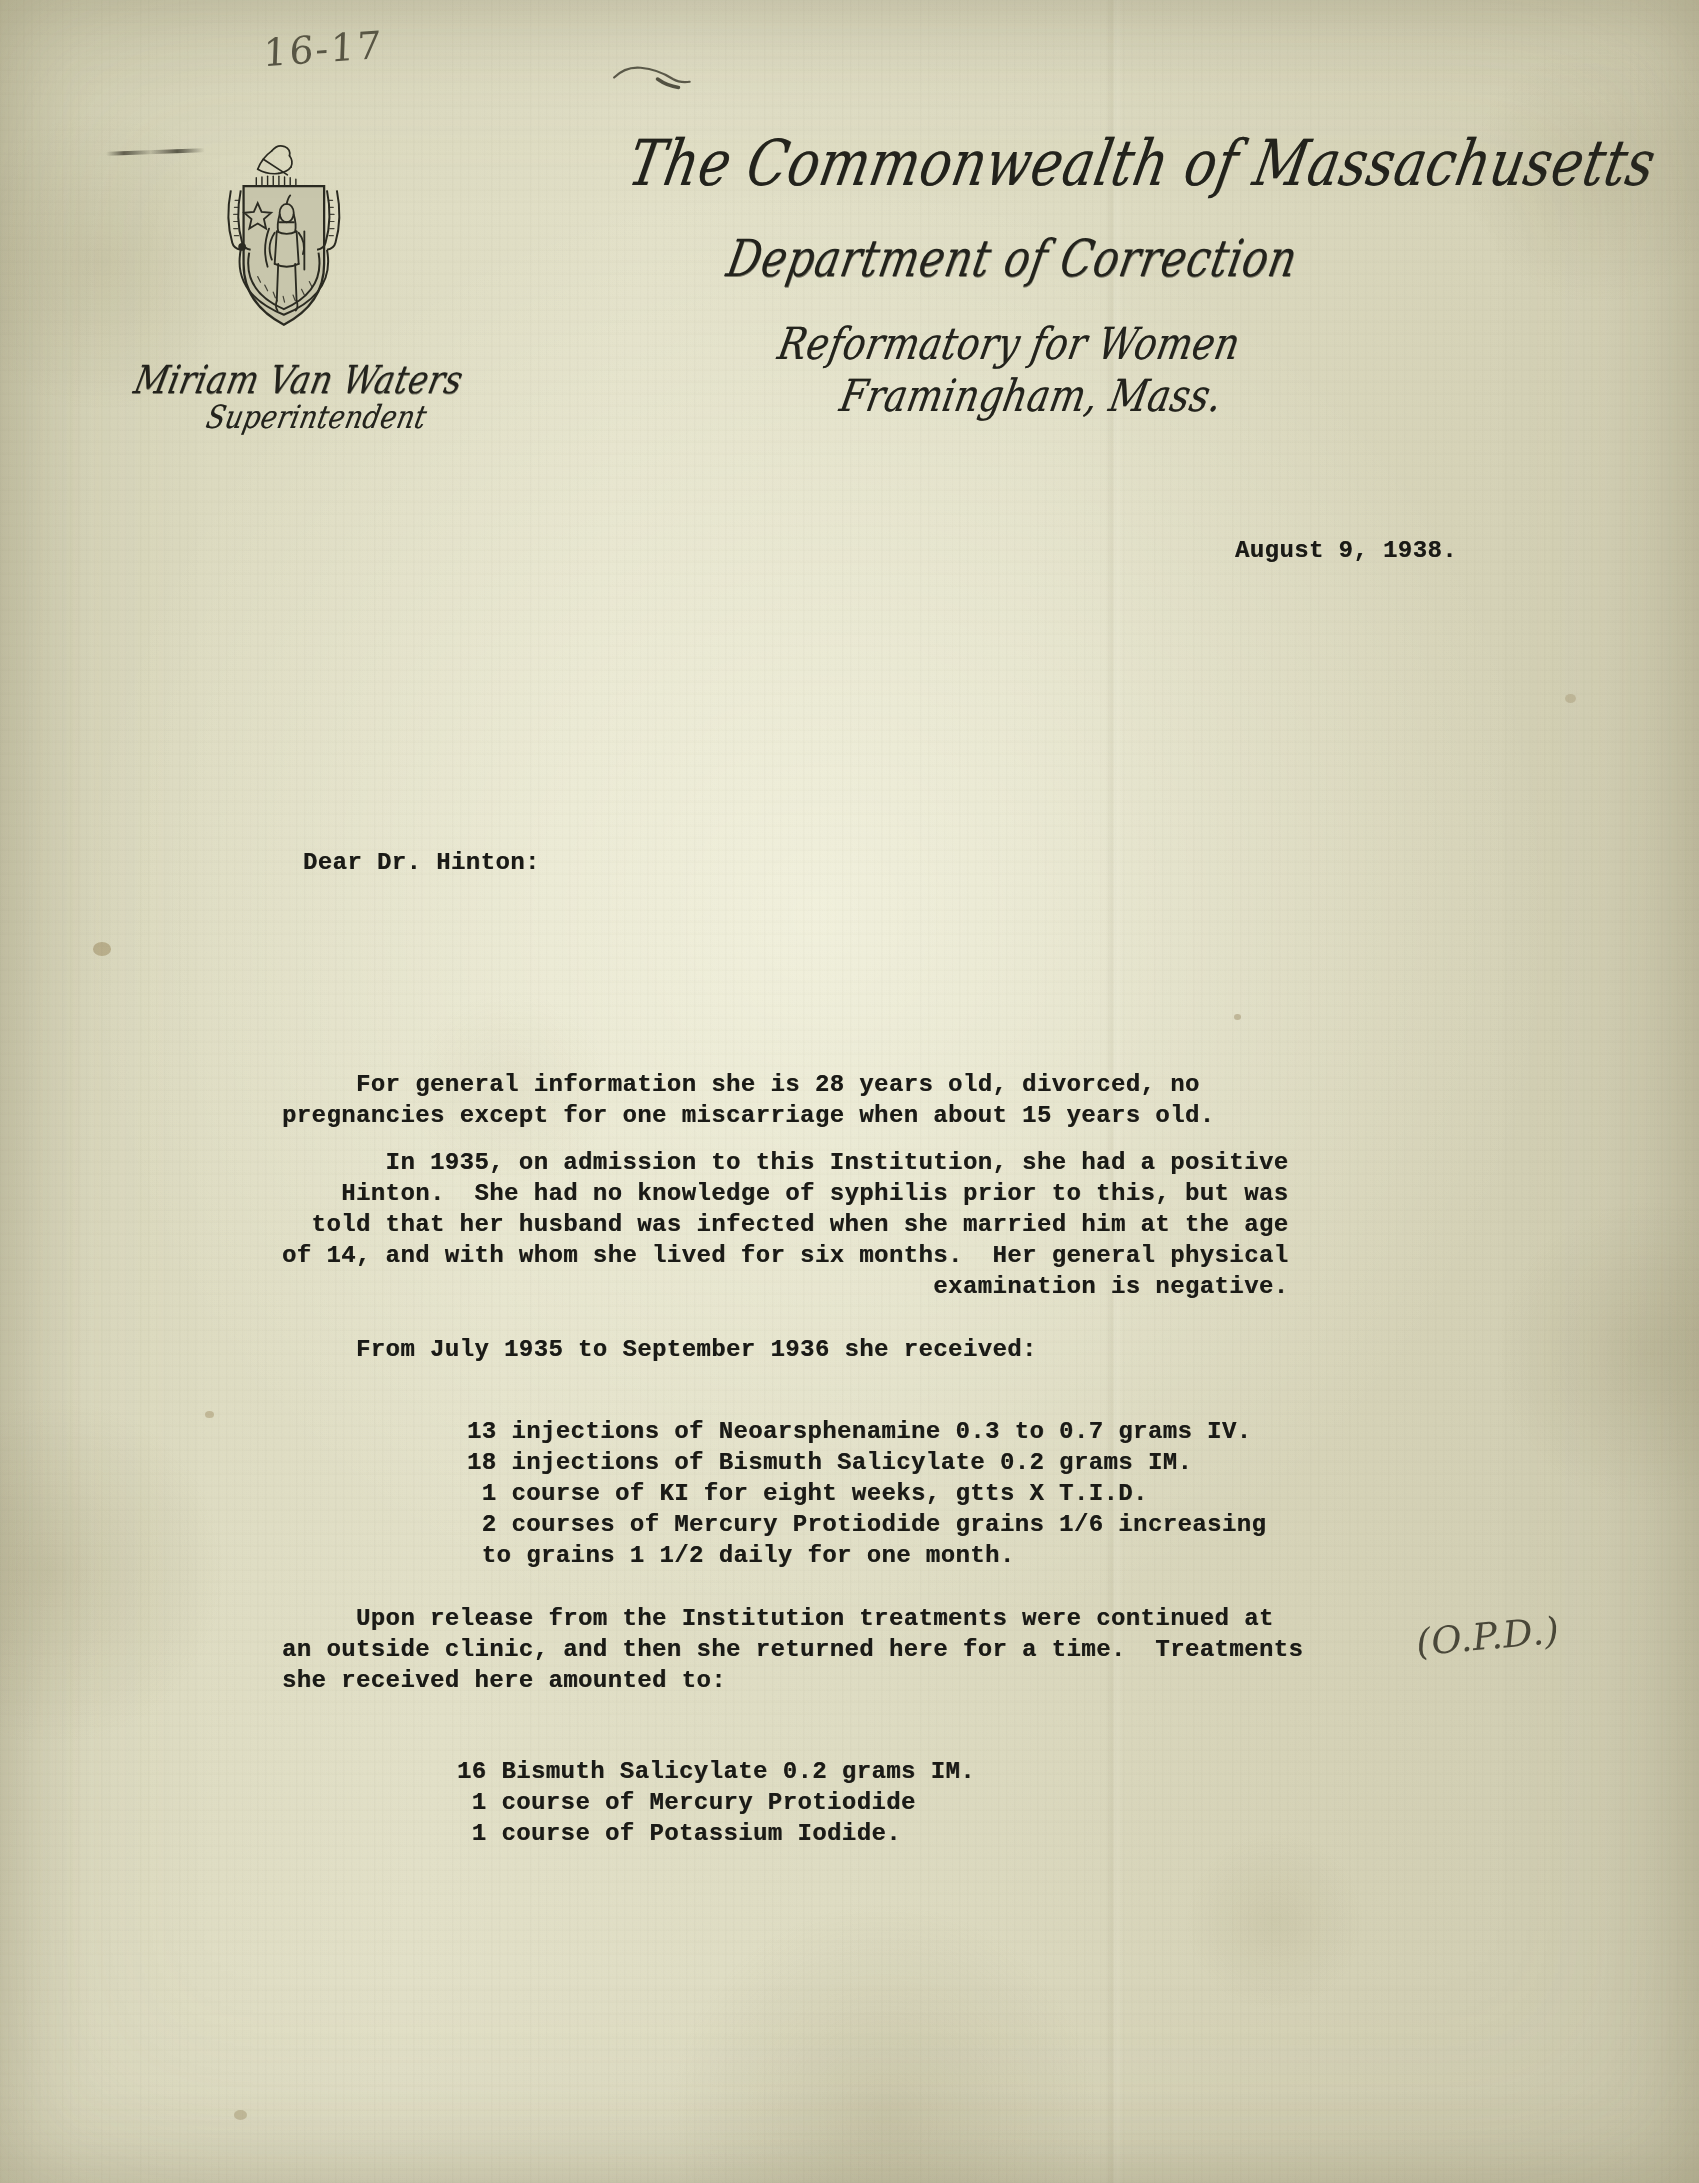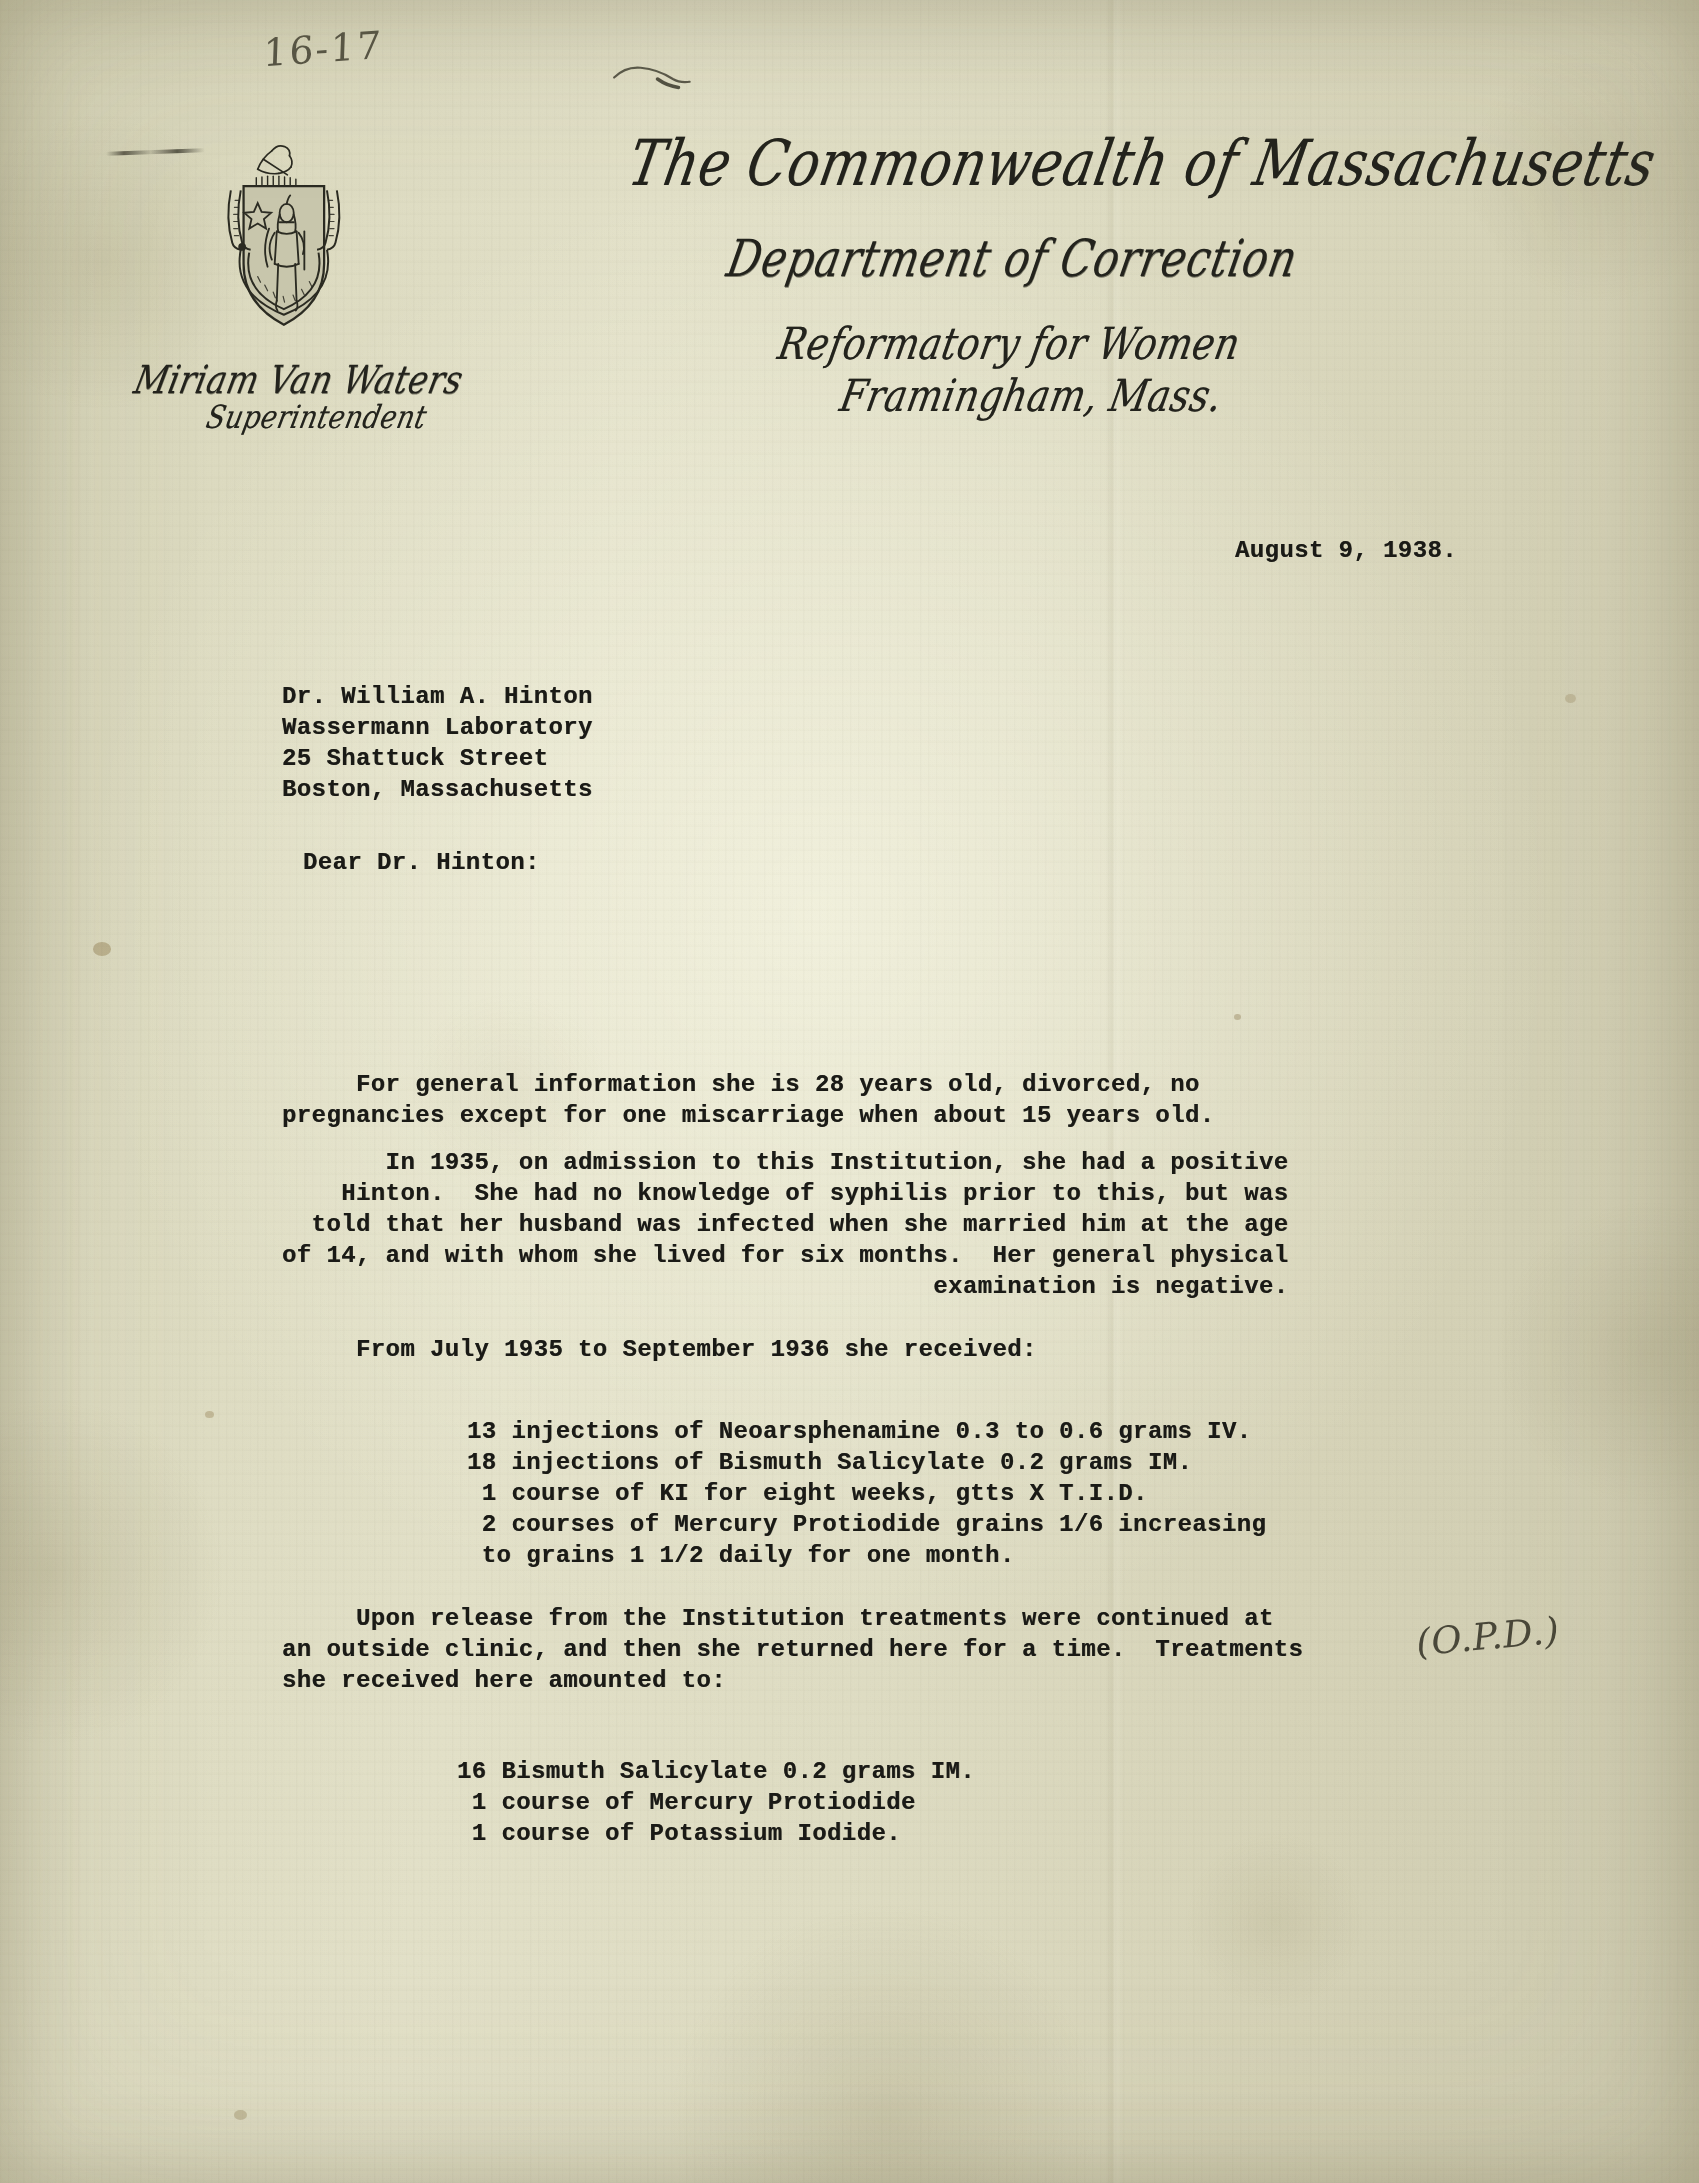--- a/index.html
+++ b/index.html
@@ -341,40 +341,36 @@
     <svg viewBox="0 0 130 60" width="92" height="42">
       <path d="M8 28 q16 -16 38 -14 q24 2 46 16 q10 6 24 4" fill="none" stroke="#3a382c" stroke-width="3" stroke-linecap="round" opacity="0.8"></path>
       <path d="M70 30 q14 10 30 12" fill="none" stroke="#3a382c" stroke-width="5" stroke-linecap="round" opacity="0.85"></path>
     </svg>
   </div>
 
   <div class="handwritten" id="annot-opd">(O.P.D.)</div>
 
   <div class="typed" id="date-line">August 9, 1938.</div>
 
-  <div class="typed block" id="address-block">Dr. William A. Hinton
-Wassermann Laboratory
-25 Shattuck Street
-Boston, Massachusetts</div>
 
   <div class="typed" id="salutation">Dear Dr. Hinton:</div>
 
 
   <div class="typed block" id="para-2">     For general information she is 28 years old, divorced, no
 pregnancies except for one miscarriage when about 15 years old.</div>
 
   <div class="typed block" id="para-3">     In 1935, on admission to this Institution, she had a positive
 Hinton.  She had no knowledge of syphilis prior to this, but was
 told that her husband was infected when she married him at the age
 of 14, and with whom she lived for six months.  Her general physical
 examination is negative.</div>
 
   <div class="typed" id="lead-in-1">     From July 1935 to September 1936 she received:</div>
 
-  <div class="typed block" id="treatment-list-1">13 injections of Neoarsphenamine 0.3 to 0.6 grams IV.
+  <div class="typed block" id="treatment-list-1">13 injections of Neoarsphenamine 0.3 to 0.7 grams IV.
 18 injections of Bismuth Salicylate 0.2 grams IM.
  1 course of KI for eight weeks, gtts X T.I.D.
  2 courses of Mercury Protiodide grains 1/6 increasing
  to grains 1 1/2 daily for one month.</div>
 
   <div class="typed block" id="para-4">     Upon release from the Institution treatments were continued at
 an outside clinic, and then she returned here for a time.  Treatments
 she received here amounted to:</div>
 
   <div class="typed block" id="treatment-list-2">16 Bismuth Salicylate 0.2 grams IM.

